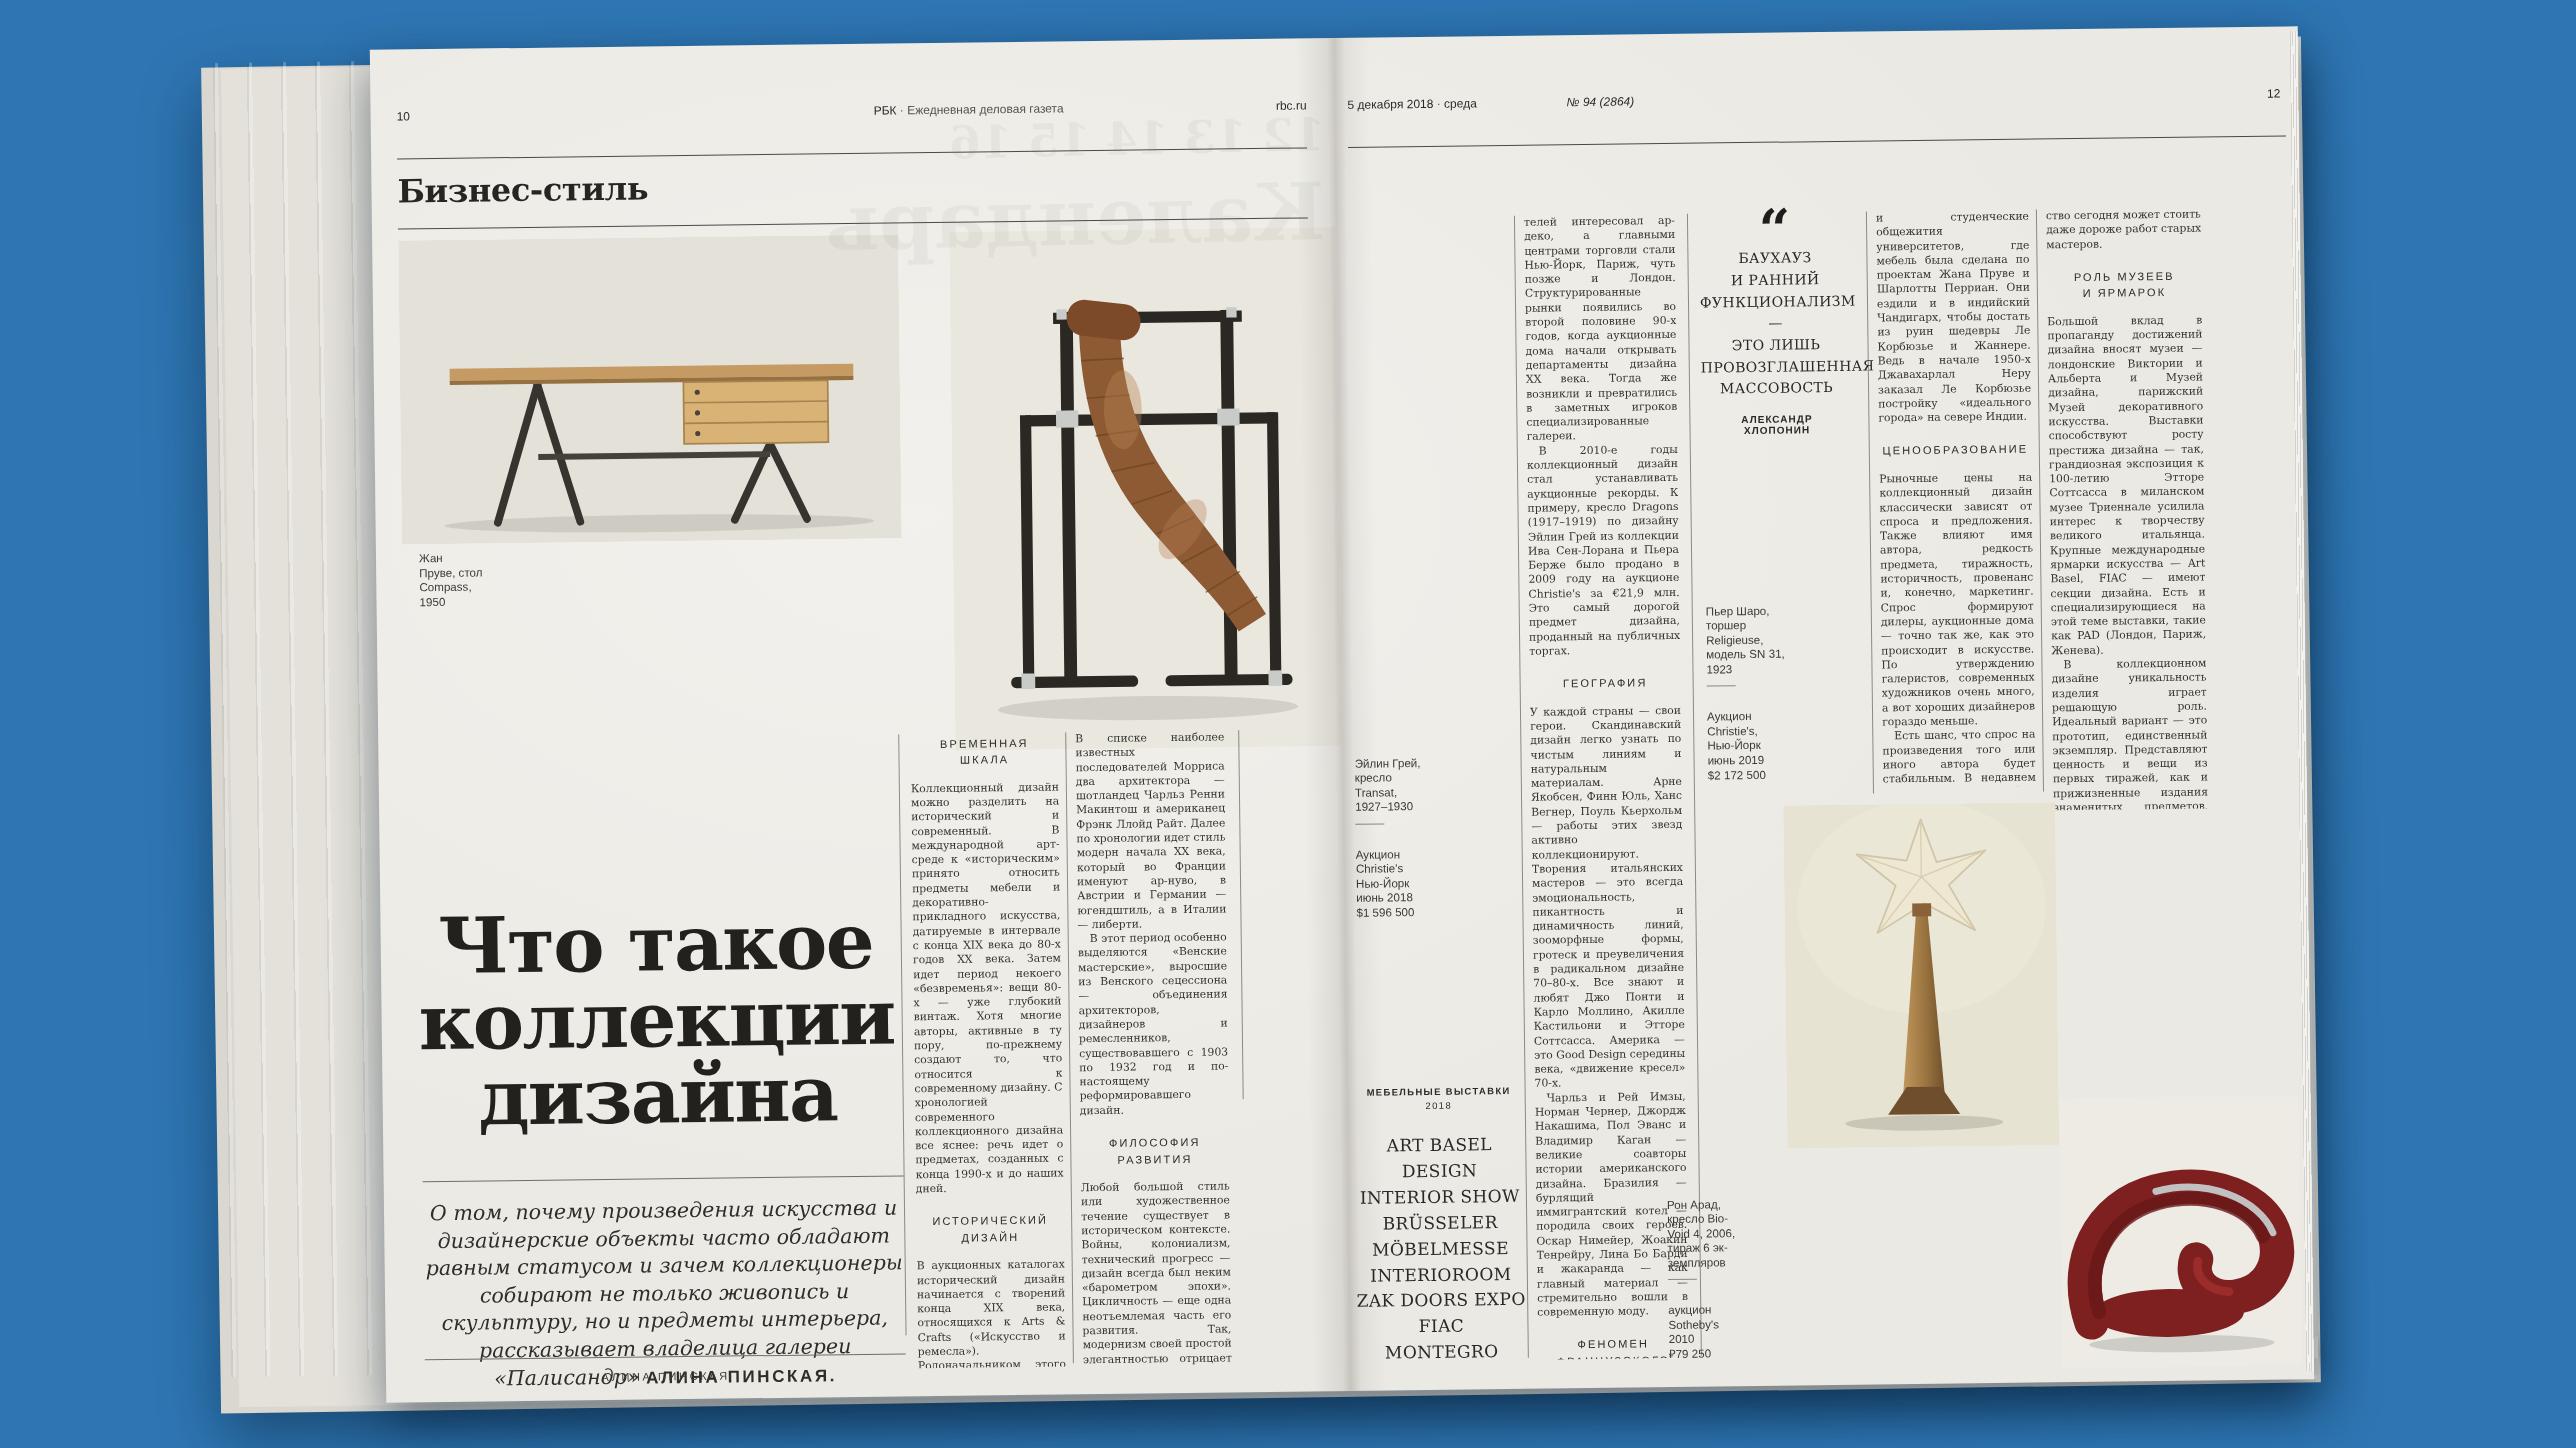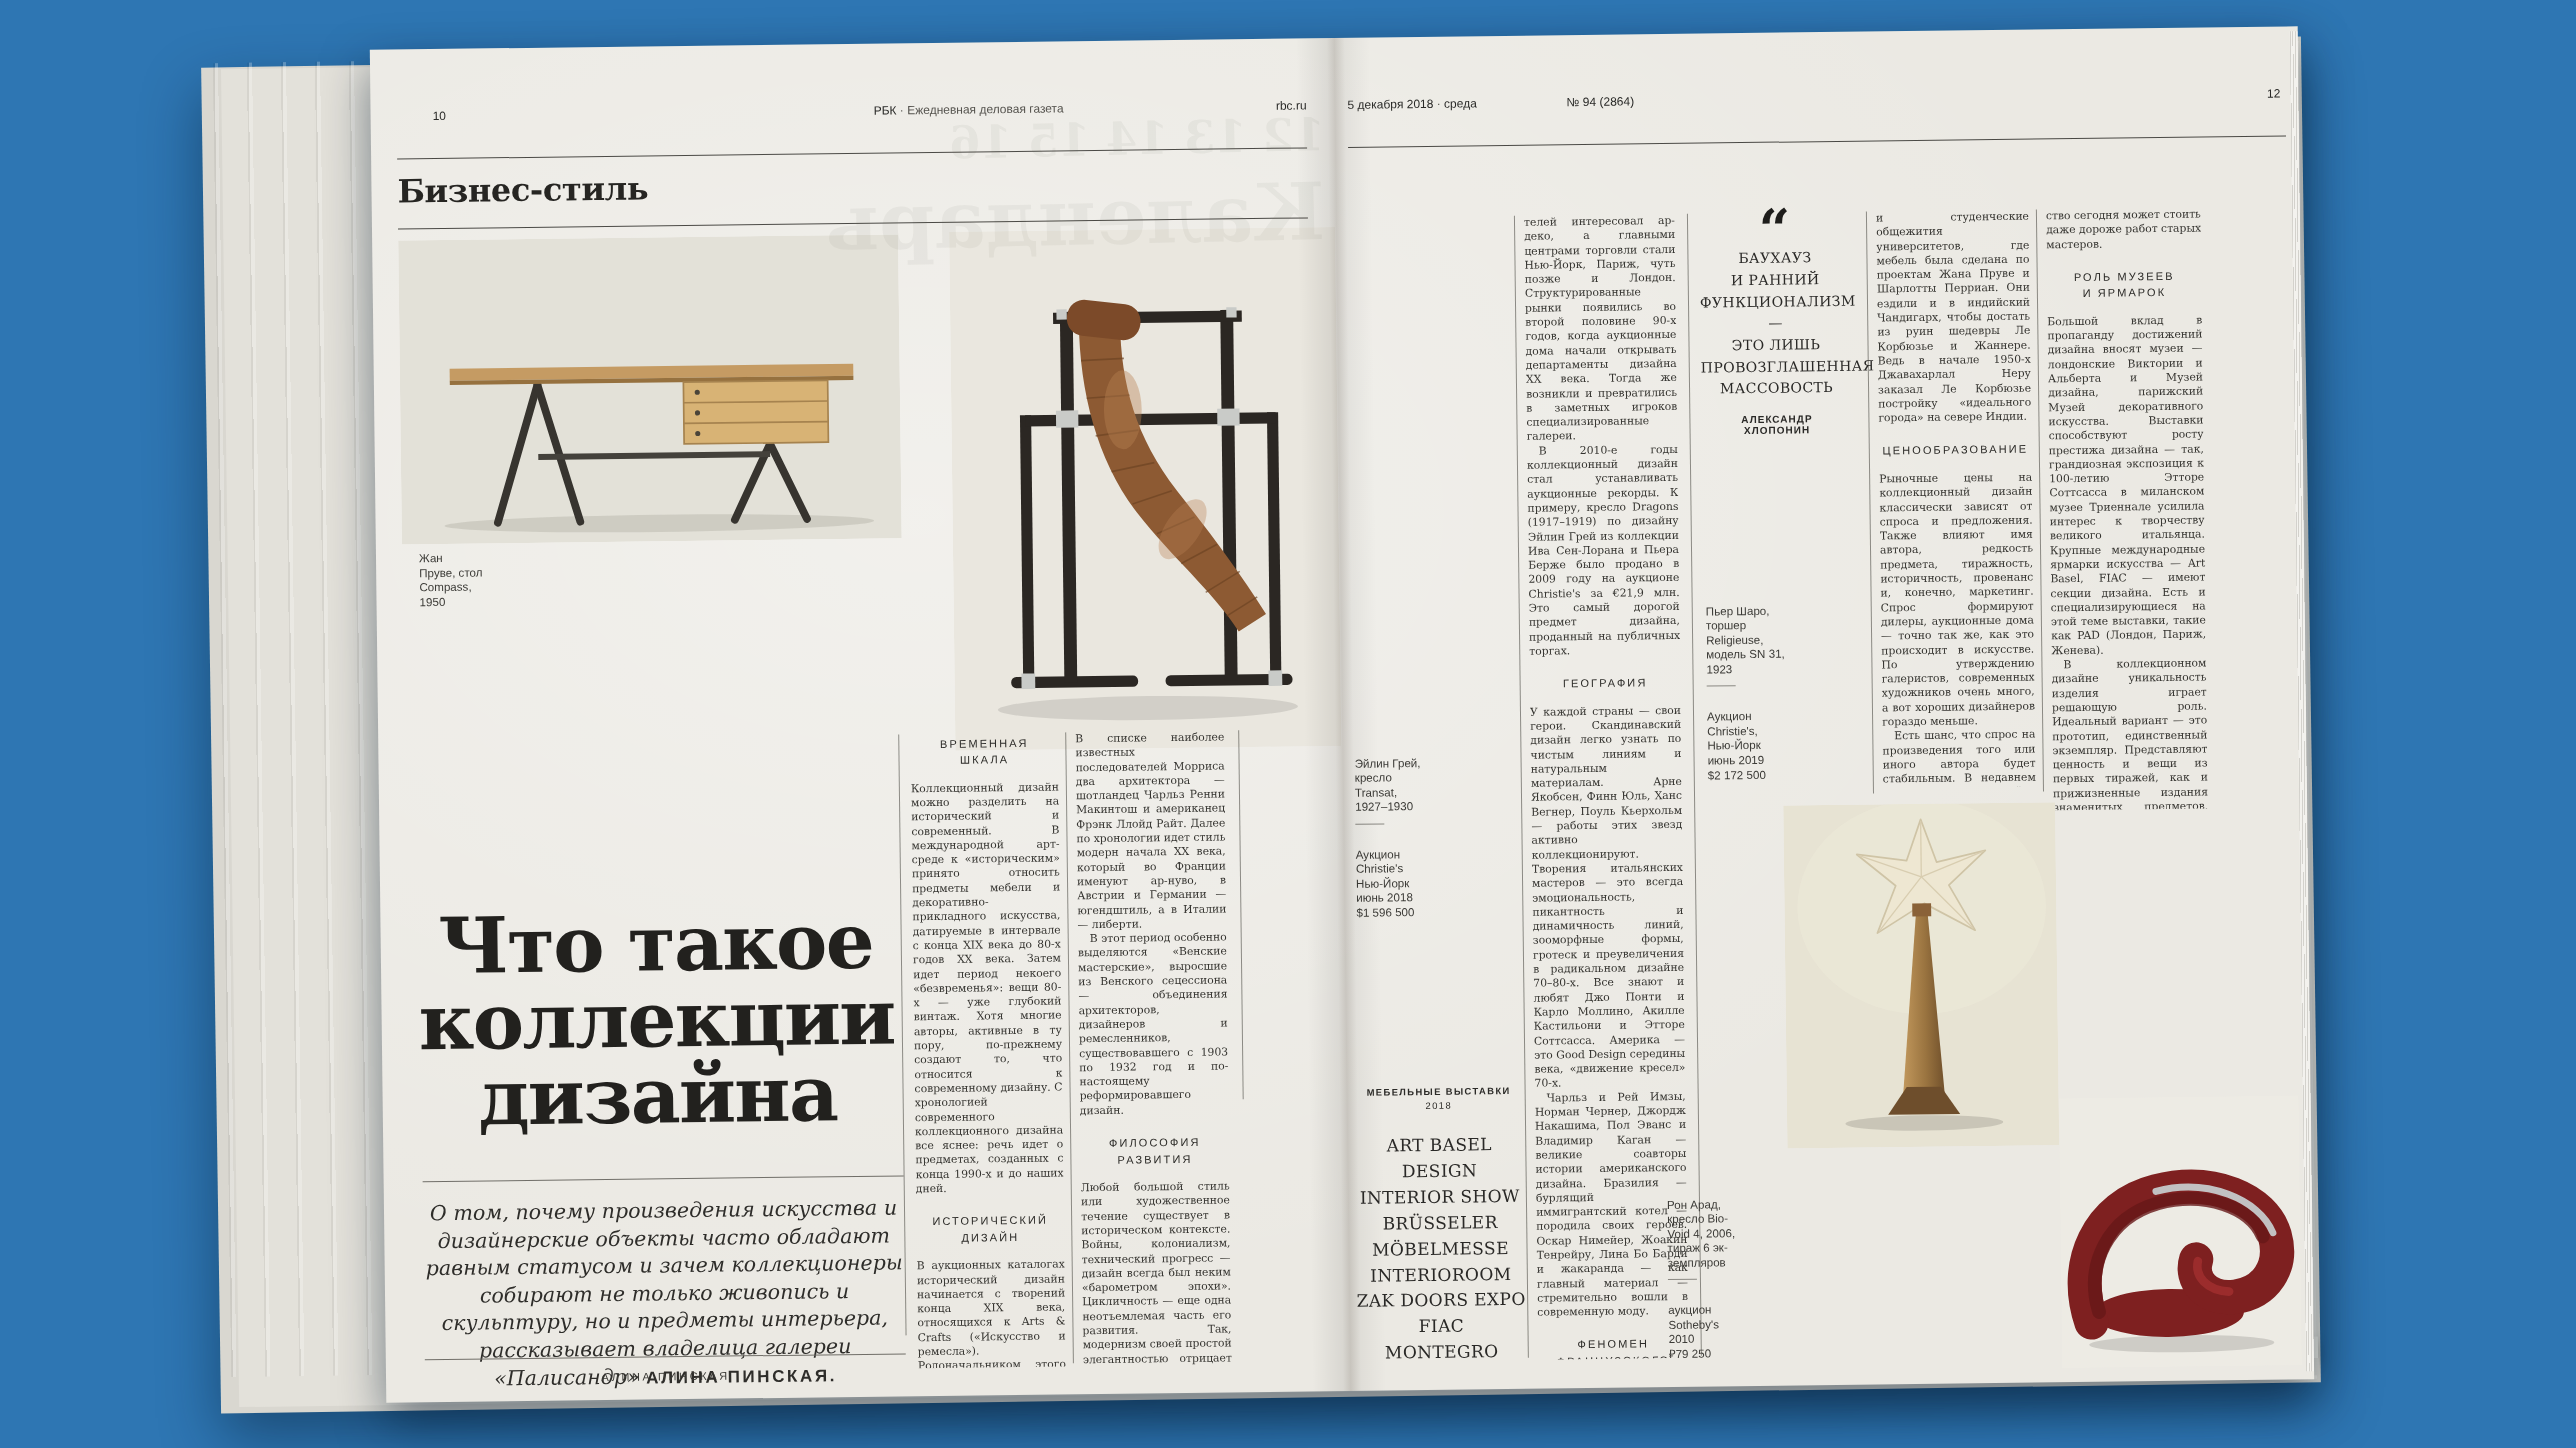--- a/index.html
+++ b/index.html
@@ -88,21 +88,21 @@
 <div class="left-edges"></div>
 <div class="br-stack1"></div>
 <div class="br-stack2"></div>
 
 <div class="spread">
 
   <div class="ghost abs" style="left:541px;top:129px;width:412px;font-size:79px;">Календарь</div>
   <div class="ghost abs" style="left:550px;top:72px;width:404px;font-size:45px;">12  13  14  15  16</div>
 
   <div class="abs masthead" style="left:26px;top:60px;width:910px;">
-    <span class="abs" style="left:0;margin-left:36px;">10</span>
+    <span class="abs" style="left:0;">10</span>
     <span class="abs" style="left:477px;">
       <span class="b">РБК</span>
       <span class="lite">·</span>
       <span class="lite">Ежедневная деловая газета</span>
     </span>
     <span class="abs" style="right:0;">rbc.ru</span>
   </div>
   <div class="hrule" style="left:26px;top:109px;width:910px;"></div>
   <div class="abs section-title" style="left:26px;top:123px;">Бизнес-стиль</div>
   <div class="hrule" style="left:26px;top:179px;width:910px;"></div>
@@ -201,21 +201,21 @@
 
   </div>
   <div class="vrule" style="left:860px;top:691px;height:369px;"></div>
 
   <div class="abs masthead" style="left:977px;top:60px;width:938px;">
     <span class="abs" style="left:0;">
       <span>5 декабря 2018</span>
       <span class="lite">·</span>
       <span>среда</span>
     </span>
-    <span class="abs" style="left:219px;">№ 94 (2864)</span>
+    <span class="abs" style="left:219px;font-style:italic;">№ 94 (2864)</span>
     <span class="abs" style="right:5.2px;">12</span>
   </div>
   <div class="hrule" style="left:977px;top:109px;width:938px;"></div>
 
   <div class="abs caption pre" style="left:976px;top:704px;width:129px;">
     <span>Эйлин Грей,
 кресло
 Transat,
 1927–1930</span>
     <span class="crule"></span>

